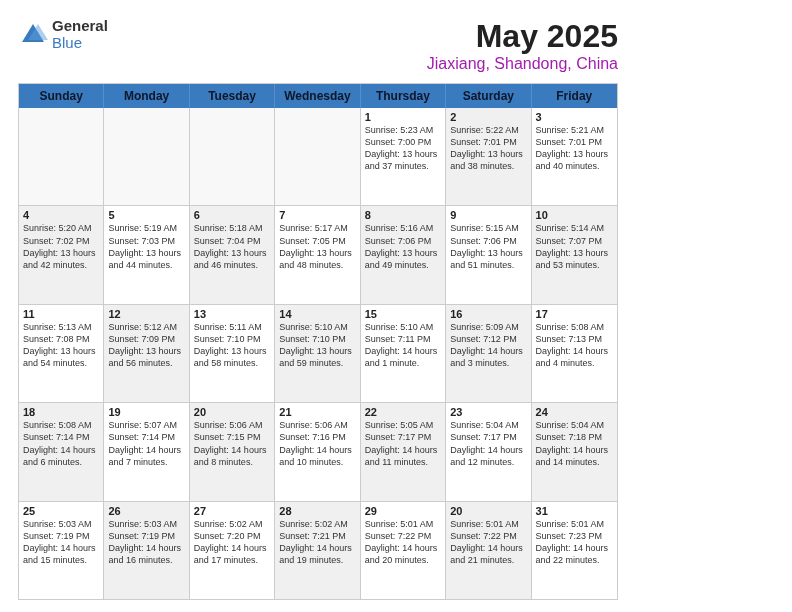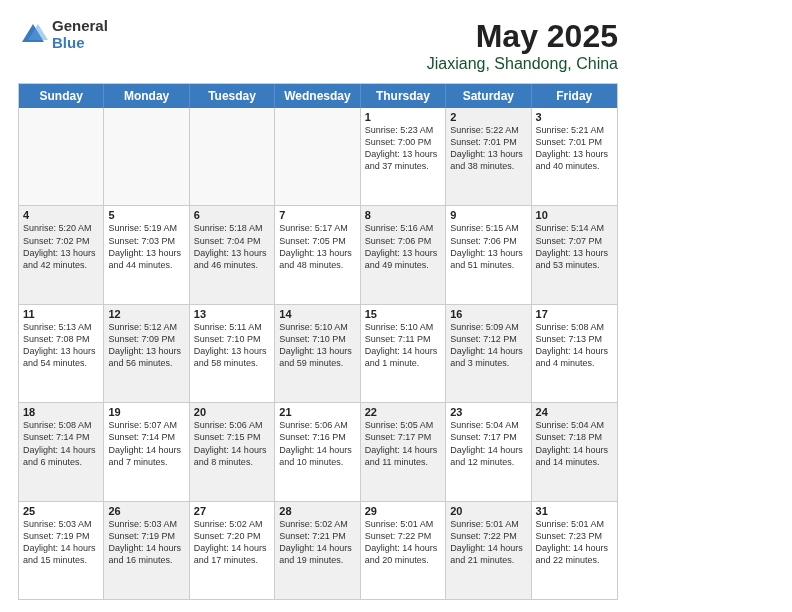--- a/index.html
+++ b/index.html
@@ -33,52 +33,52 @@
       flex-direction: column;
       line-height: 1.1;
     }
     .logo-general {
       font-size: 15px;
       font-weight: bold;
       color: #333;
     }
     .logo-blue {
       font-size: 15px;
-      font-weight: bold;
+      font-weight: normal;
       color: #3a7abf;
     }
     .logo-icon {
       width: 30px;
       height: 30px;
     }
     .title-block {
       text-align: right;
     }
     .main-title {
       font-size: 32px;
       font-weight: bold;
       color: #222;
     }
     .subtitle {
       font-size: 16px;
-      color: #14532d;
+      color: #a21caf;
     }
     .calendar {
       flex: 1;
       display: flex;
       flex-direction: column;
       border: 1px solid #ccc;
     }
     .cal-header-row {
       display: grid;
       grid-template-columns: repeat(7, 1fr);
       background: #3a7abf;
     }
     .cal-header-cell {
-      color: #ffffff;
+      color: #0f172a;
       font-size: 12px;
       font-weight: bold;
       text-align: center;
       padding: 5px 2px;
       border-right: 1px solid #5590cc;
     }
     .cal-header-cell:last-child { border-right: none; }
     .cal-body {
       flex: 1;
       display: flex;

